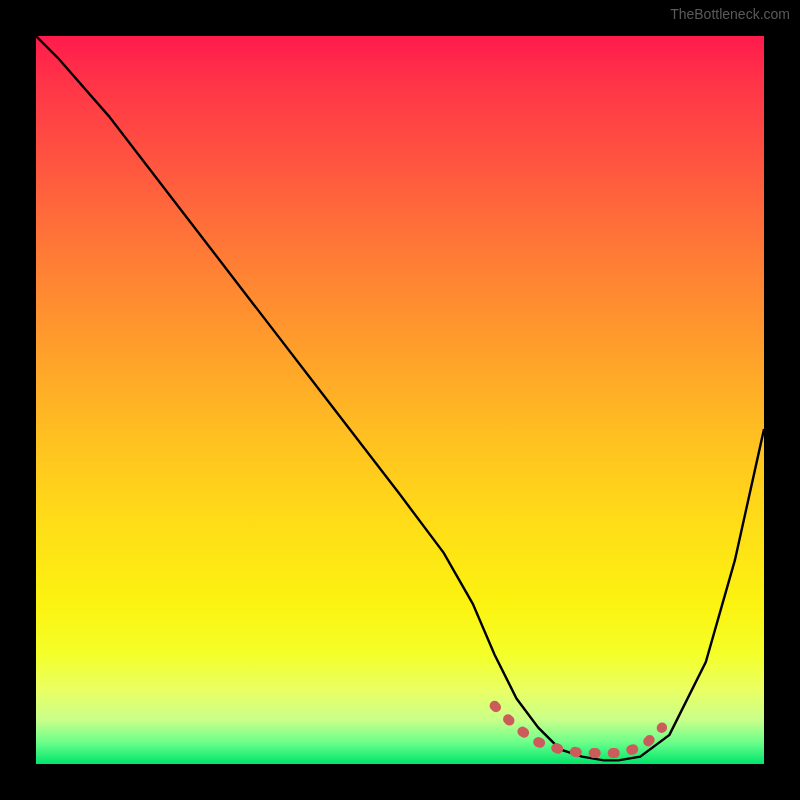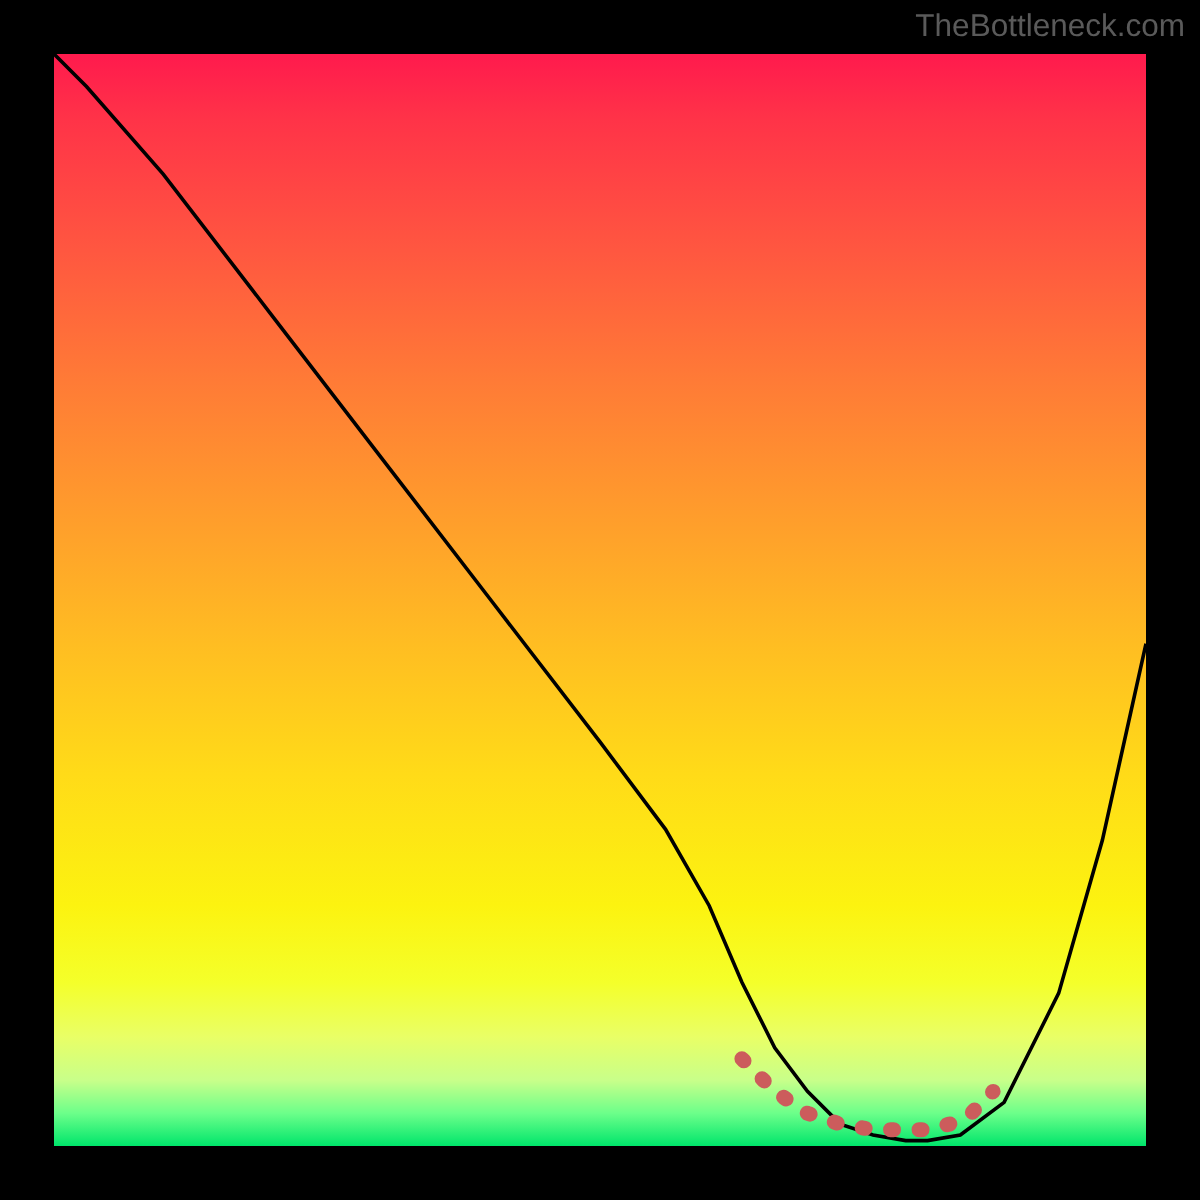--- a/index.html
+++ b/index.html
@@ -8,21 +8,21 @@
     height: 800px;
     background: #000;
     position: relative;
     overflow: hidden;
   }
   .watermark {
     position: absolute;
     top: 6px;
     right: 10px;
     font-family: Arial, sans-serif;
-    font-size: 21px;
+    font-size: 14px;
     color: #5a5a5a;
     z-index: 10;
     font-weight: 500;
   }
   .plot-area {
     position: absolute;
     left: 36px;
     top: 36px;
     width: 728px;
     height: 728px;

